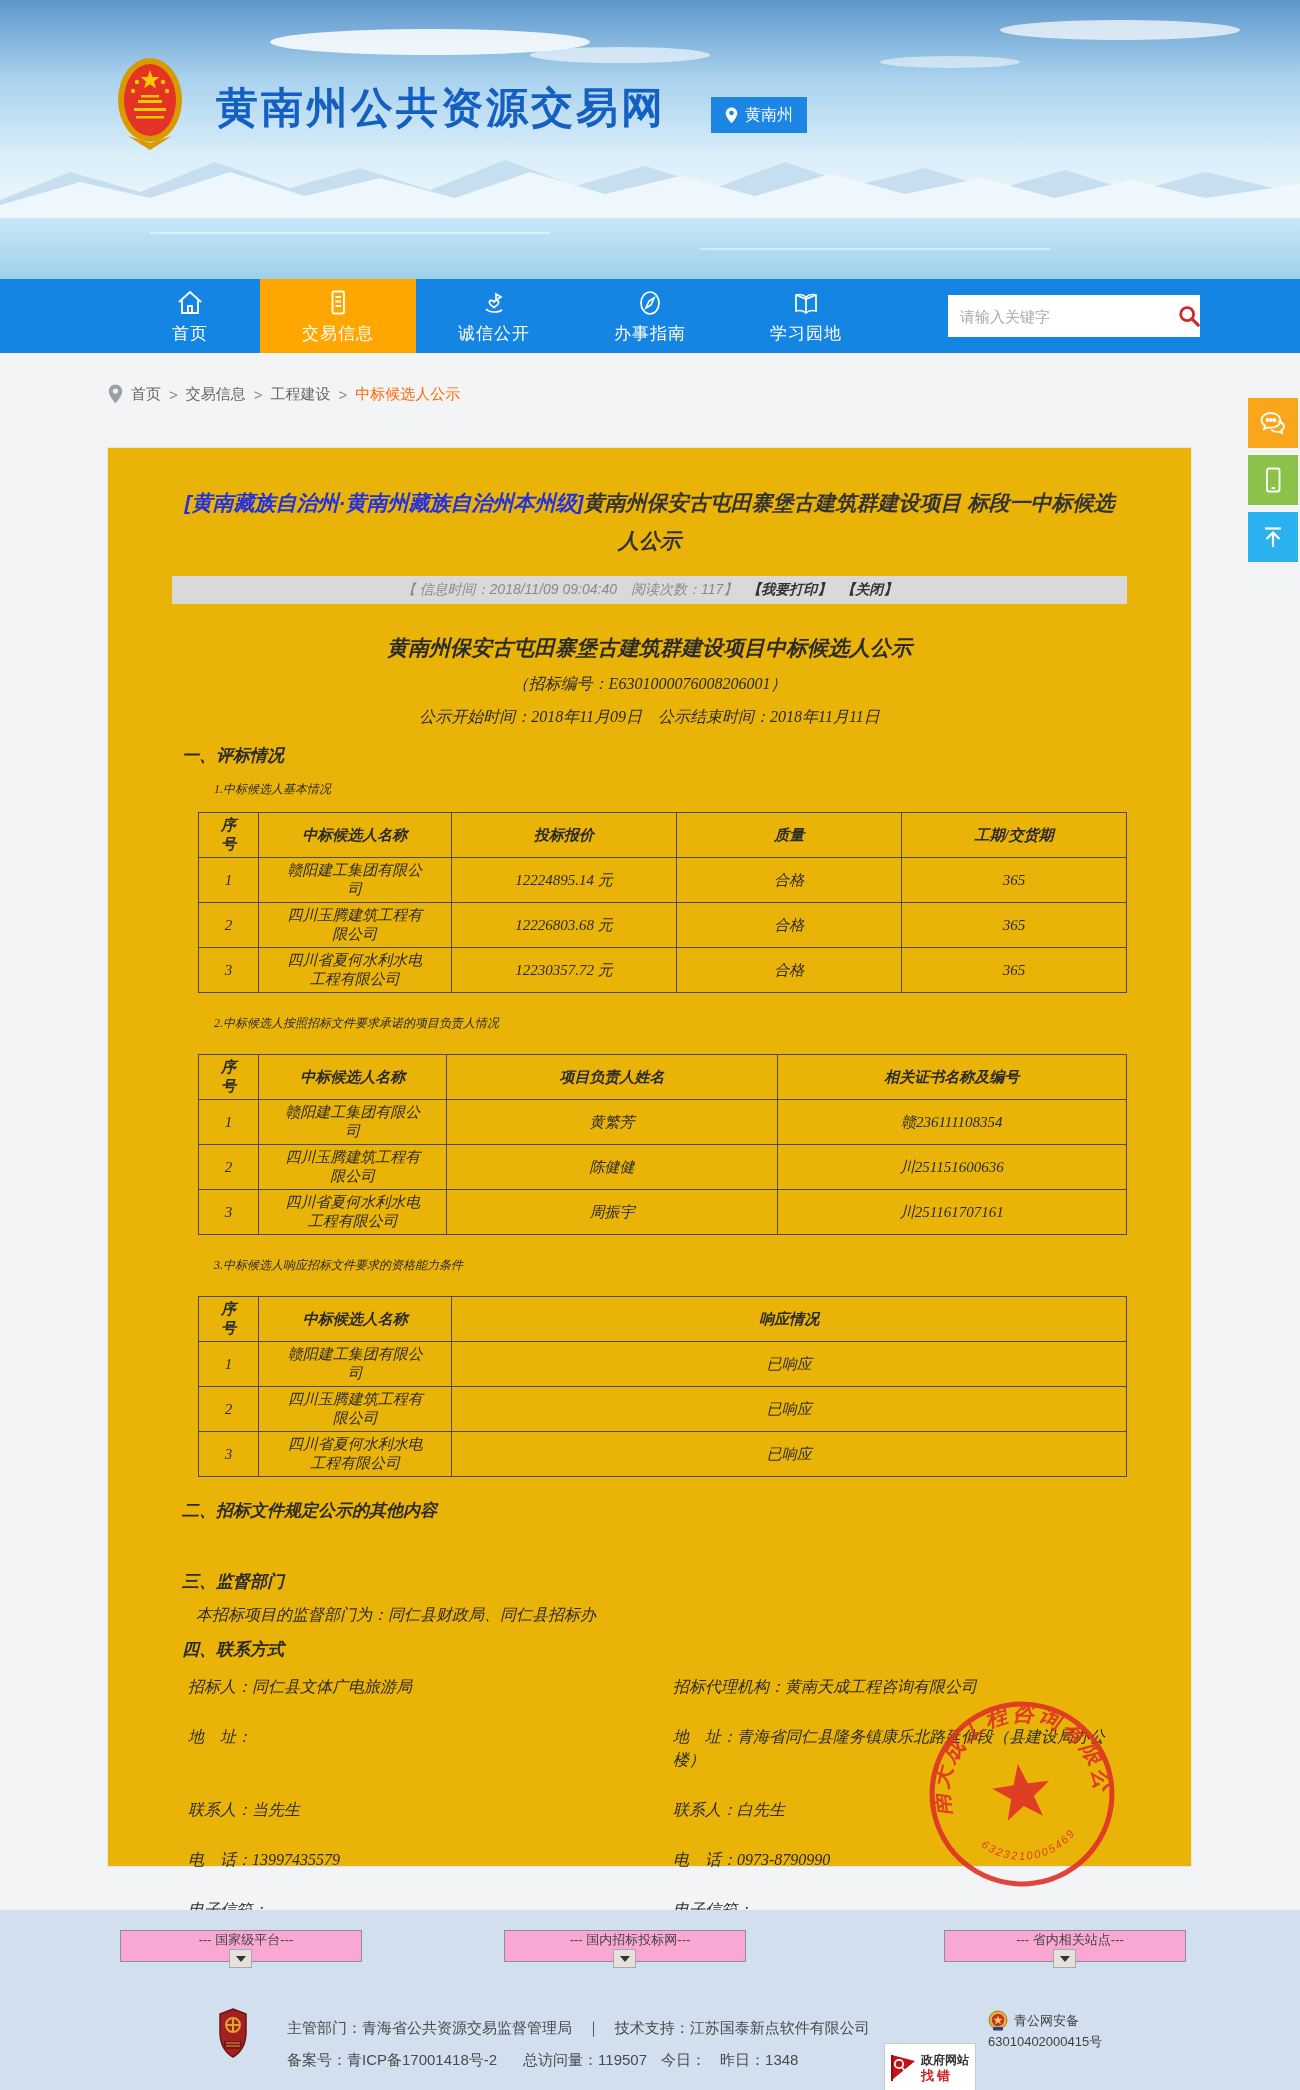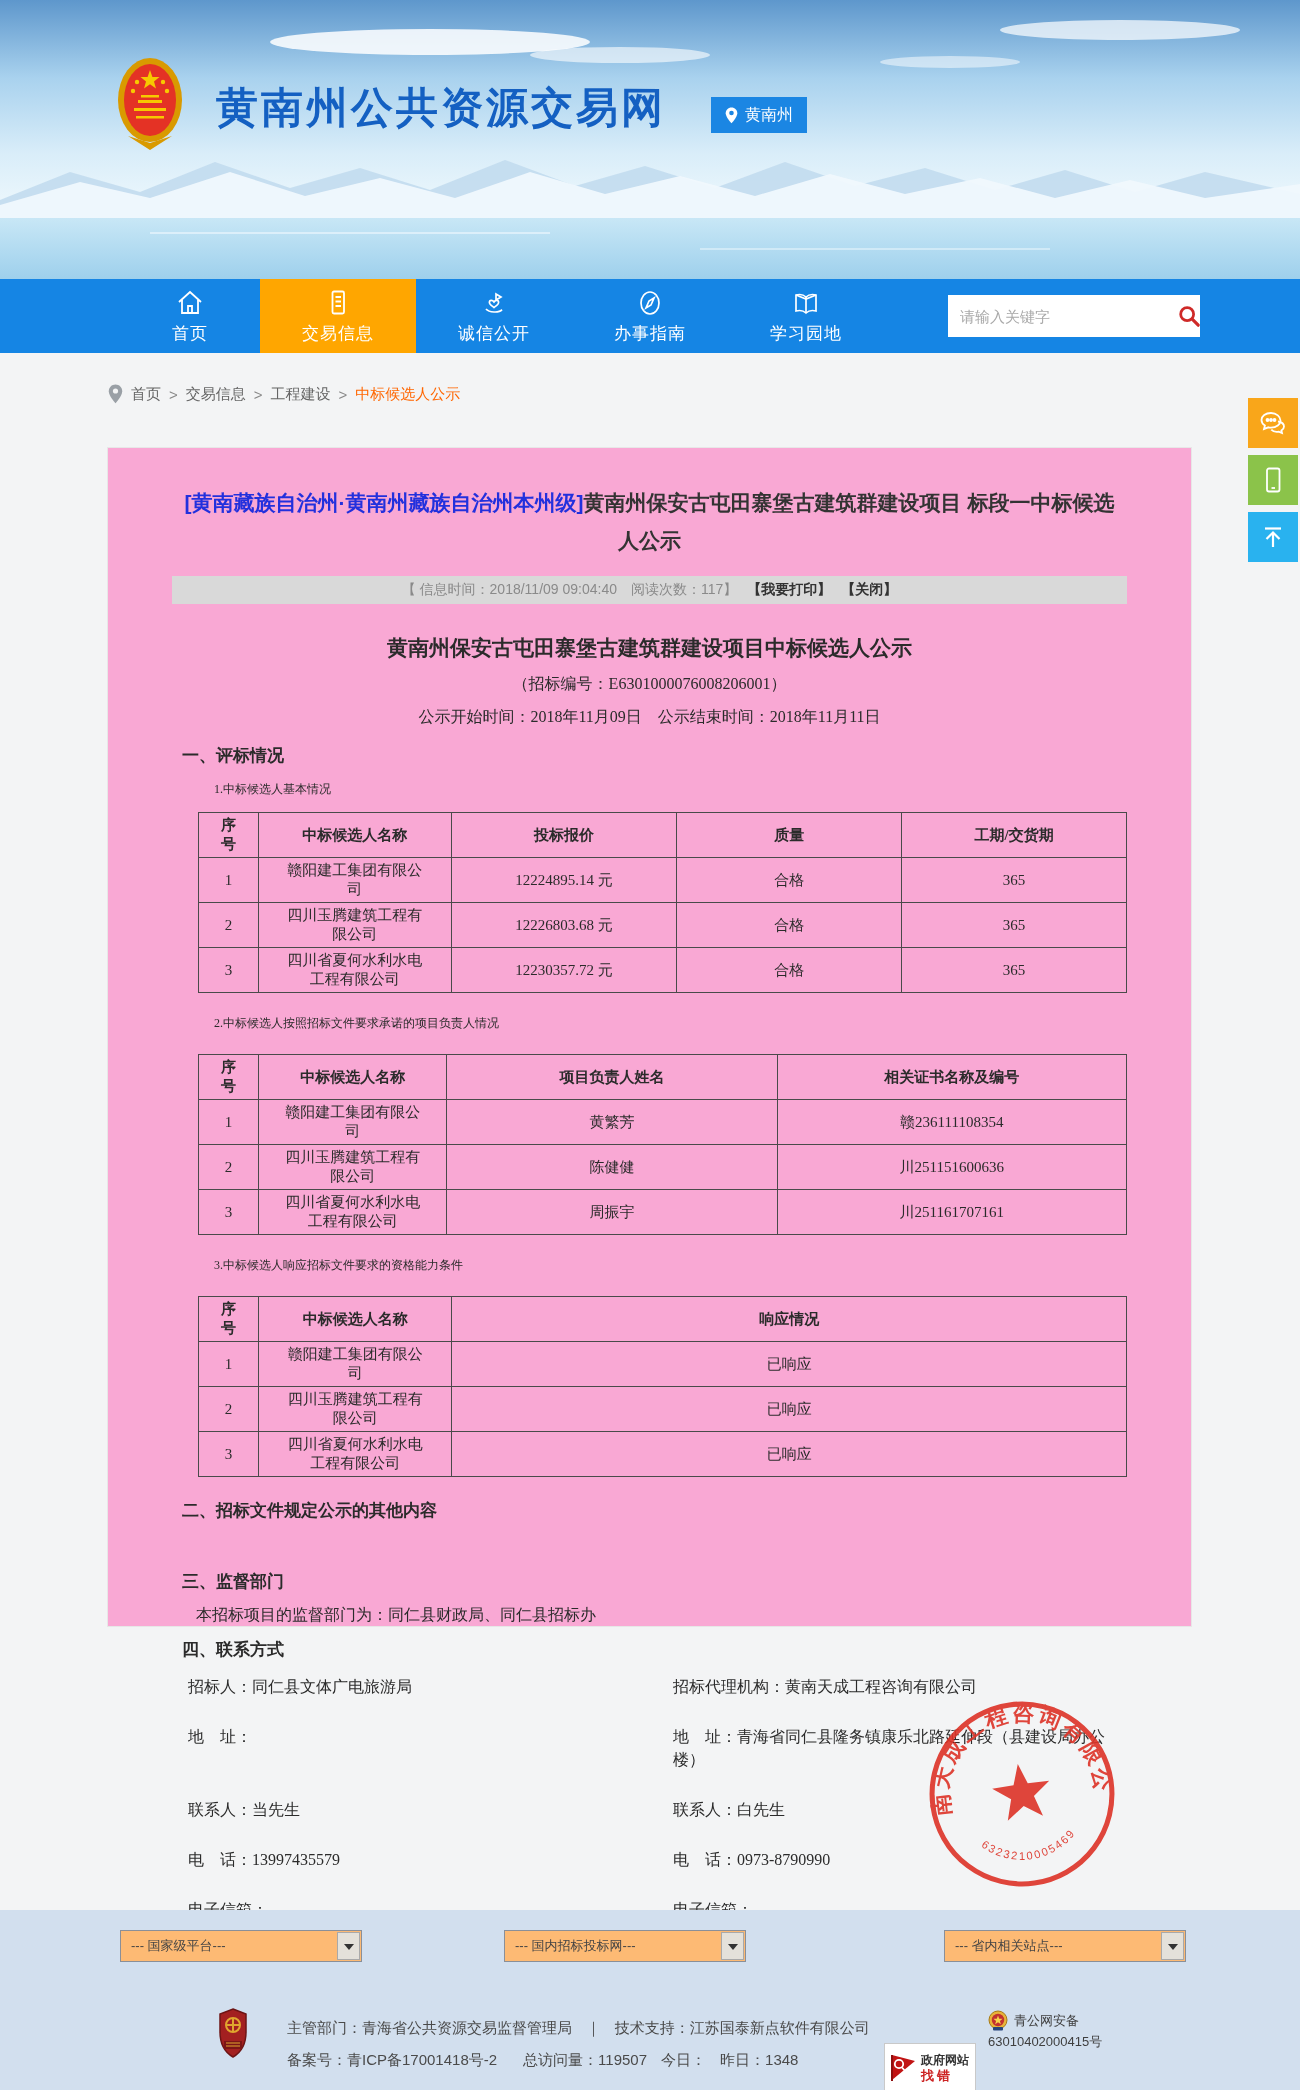--- a/index.html
+++ b/index.html
@@ -46,22 +46,22 @@
   .breadcrumb .bc-sep { color:#888; }
   .breadcrumb .bc-current { color:#ff6600; }
   
   .side-widgets { position:absolute; left:1248px; top:398px; display:flex; flex-direction:column; gap:7px; }
   .sw-btn { width:50px; height:50px; display:flex; align-items:center; justify-content:center; cursor:pointer; }
   .sw-chat { background:#f9a61a; }
   .sw-mobile { background:#8bc34a; }
   .sw-top { background:#29b2ef; }
   
   .card {
-    position:absolute; left:107px; top:447px; width:1085px; height:1180px;
-    background:#f9a8d4; border:1px solid #e7e7e7;
+    position:absolute; left:107px; top:447px; width:1085px; height:1420px;
+    background:#eab308; border:1px solid #e7e7e7;font-style:italic;
   }
   .article-title { margin:36px 75px 0; text-align:center; font-size:21px; font-weight:bold; line-height:38px; }
   .article-title .t-prefix { color:#2230dd; }
   .article-title .t-main { color:#333; }
   .info-bar {
     margin:16px 64px 0; height:28px; background:#d9d9d9; display:flex;
     align-items:center; justify-content:center; gap:10px; font-size:14px;
   }
   .info-bar .meta { color:#8a8a8a; }
   .info-bar .ib-btn { color:#333; font-weight:bold; cursor:pointer; }
@@ -75,22 +75,22 @@
   .doc-table th { font-weight:bold; }
   .sec-body { margin:12px 0 0 24px; font-size:16px; }
   .contact { margin:14px 0 12px 16px; display:grid; grid-template-columns:458px 1fr; column-gap:14px; row-gap:9px; line-height:23px;gap:27px; }
   .contact div { font-size:16px; }
   .principal { margin:10px 0 0 16px; font-size:16px; }
   .date-line { margin-top:18px; text-align:right; padding-right:112px; font-size:16px; }
   .stamp { position:absolute; left:818px; top:1250px; width:192px; height:192px; transform:rotate(-8deg); opacity:.9; }
   
   .footer { position:absolute; left:0; top:1910px; width:1300px; height:180px; background:#d2dfee; }
   .fselect {
-    position:absolute; top:20px; width:242px; height:32px; background:#fdba74;
-    border:1px solid #8a8f98; display:flex; align-items:center; font-size:13px; color:#444; cursor:pointer;
+    position:absolute; top:20px; width:242px; height:32px; background:#f9a8d4;
+    border:1px solid #8a8f98; display:flex; align-items:center; font-size:13px; color:#444; cursor:pointer;flex-direction:column;
   }
   .fselect .txt { flex:1; padding-left:10px; }
   .fselect .arrow { width:23px; height:28px; margin-right:1px; background:#e4e1da; border:1px solid #a9a9a9; display:flex; align-items:center; justify-content:center; }
   .fselect .arrow i { width:0; height:0; border:5px solid transparent; border-top:6px solid #333; margin-top:6px; }
   .fs1 { left:120px; } .fs2 { left:504px; } .fs3 { left:944px; }
   .footer-shield { position:absolute; left:218px; top:98px; }
   .footer-text { position:absolute; left:287px; top:102px; font-size:15px; color:#4a4a4a; line-height:32px; white-space:nowrap; }
   .footer-text .gap { display:inline-block; width:26px; }
   .footer-text .gap-s { display:inline-block; width:14px; }
   .gov-badge {

